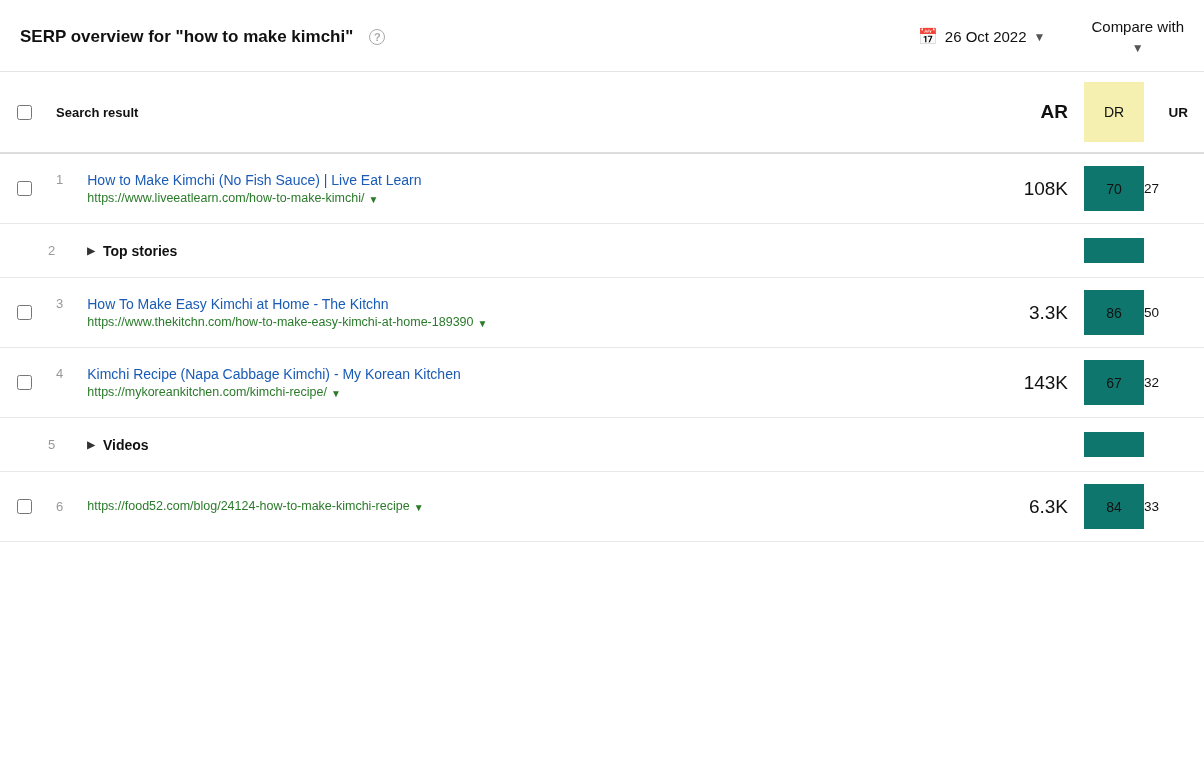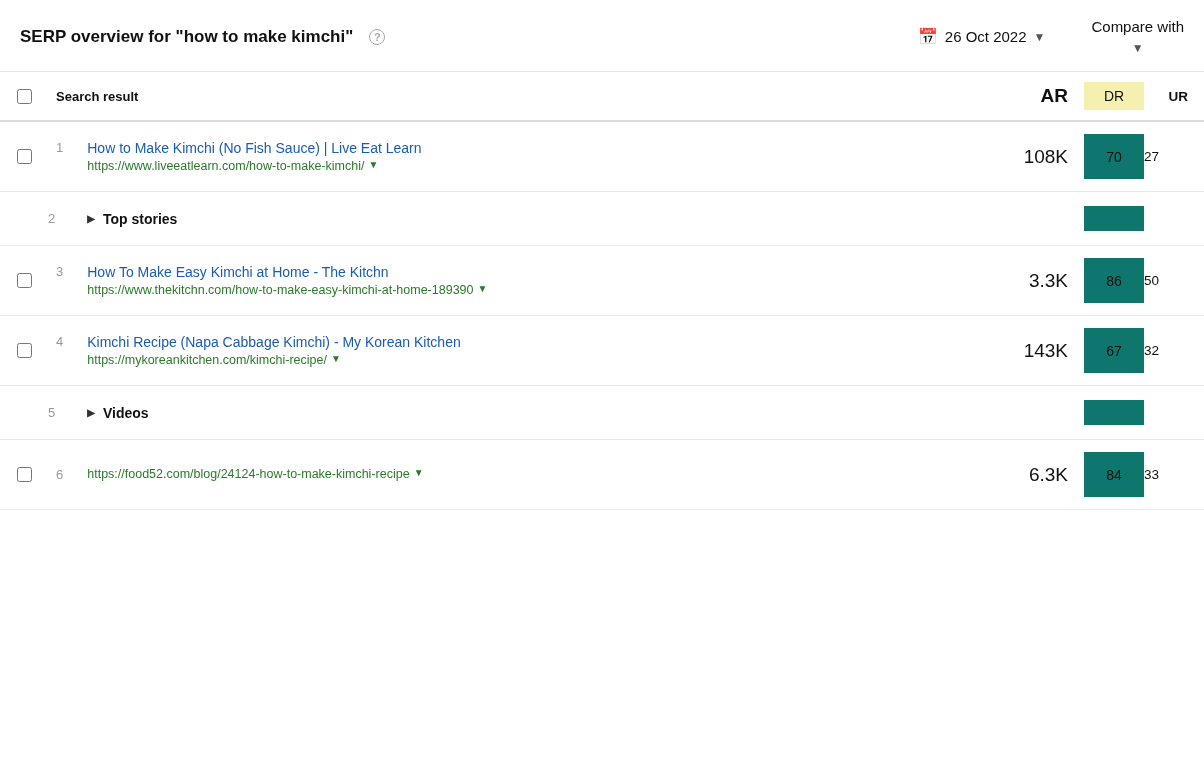--- a/index.html
+++ b/index.html
@@ -105,21 +105,21 @@
     .table-header .col-ar,
     .table-header .col-dr,
     .table-header .col-ur {
       text-align: right;
       padding-right: 16px;
     }
 
     .table-header .col-dr {
       background: #f5f0b0;
       text-align: left;
-      padding: 6px 0;
+      padding: 22px 0;
     }
 
     .table-row {
       display: grid;
       grid-template-columns: 48px 1fr 80px 60px 60px;
       align-items: center;
       border-bottom: 1px solid #e8e8e8;
       padding: 12px 0;
       min-height: 70px;
     }
@@ -147,21 +147,21 @@
       text-decoration: none;
       cursor: pointer;
       display: block;
       margin-bottom: 3px;
     }
 
     .result-url {
       color: #2a7a2a;
       font-size: 12.5px;
       display: flex;
-      align-items: flex-start;
+      align-items: flex-end;
       gap: 4px;
       cursor: pointer;
     }
 
     .col-ar {
       text-align: right;
       padding-right: 16px;
       font-size: 19px;
       color: #111;
     }

